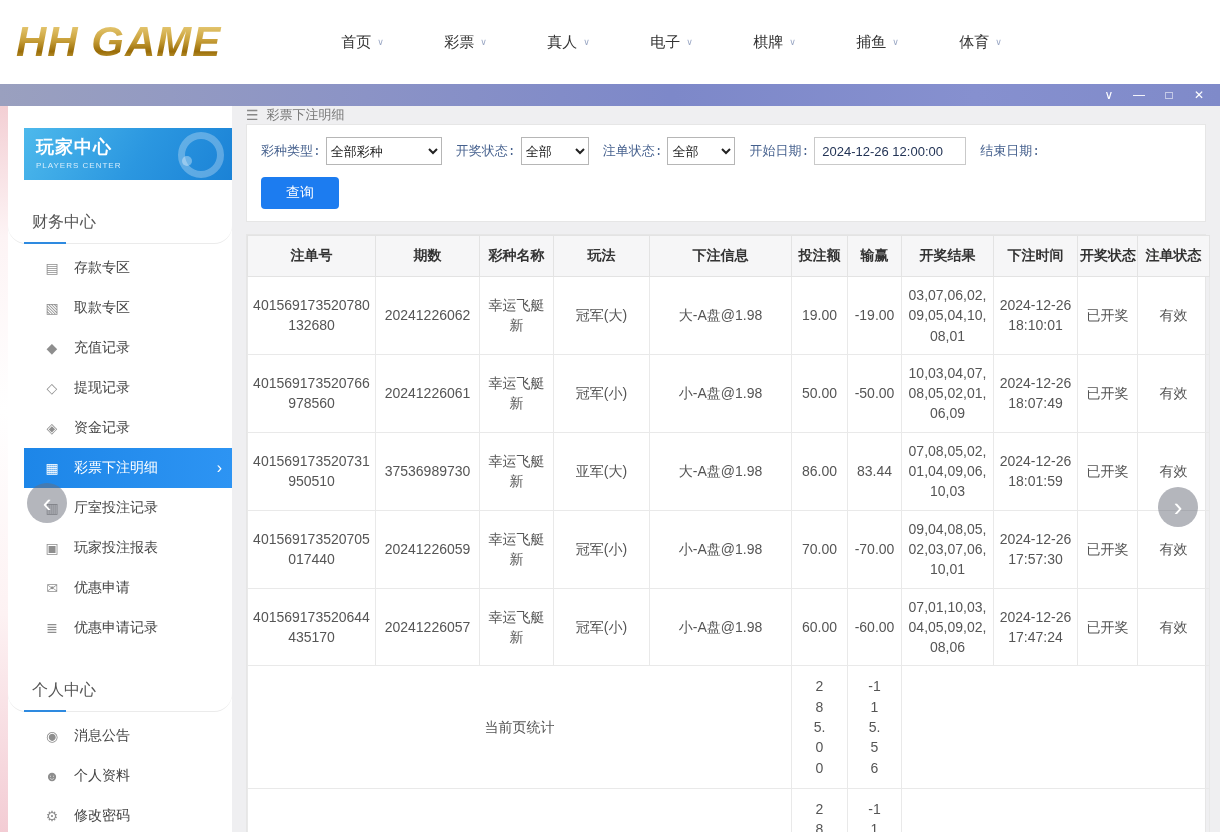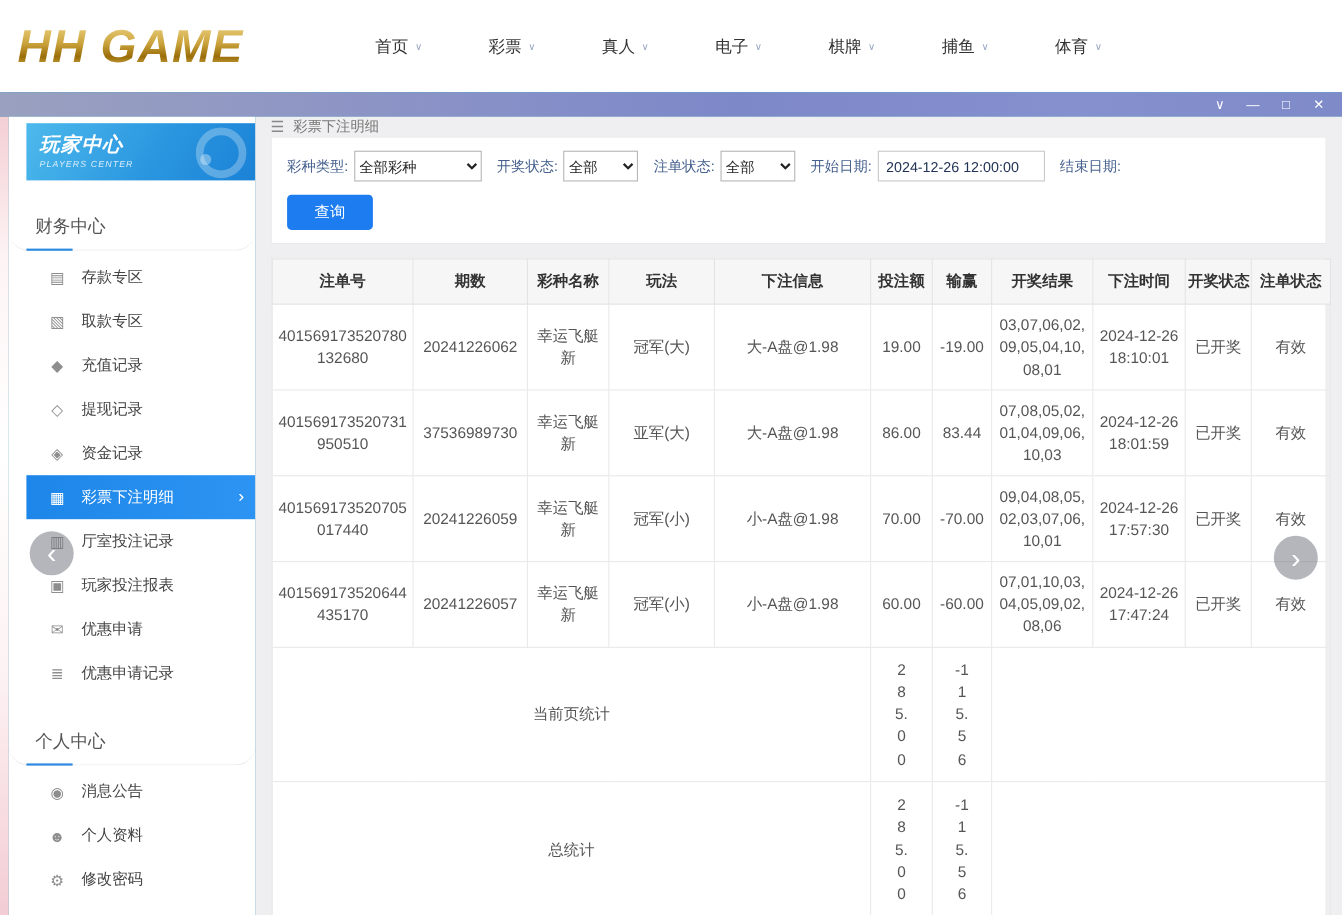--- a/index.html
+++ b/index.html
@@ -22,22 +22,22 @@
              display:flex; justify-content:flex-end; align-items:center; padding-right:6px; }
   .win-controls { display:flex; }
   .win-controls span { width:30px; text-align:center; color:#fff; font-size:12px; line-height:22px; cursor:pointer; }
 
   
   .app { display:flex; height:726px; position:relative; }
   .left-strip { width:8px; background:linear-gradient(180deg,#f3cfd4 0%,#fdf4f5 18%,#ffffff 42%,#fdf2f3 70%,#f3ccd4 100%); }
 
   
   .sidebar { width:224px; background:#fff; overflow:hidden; flex-shrink:0; }
-  .sb-header { margin:6px 0 0 16px; height:52px; padding:7px 12px; color:#fff; position:relative; overflow:hidden;
-               background:linear-gradient(120deg,#4db9ec 0%,#2b97e0 55%,#1b82d6 100%);font-style:italic; }
+  .sb-header { margin:22px 0 0 16px; height:52px; padding:7px 12px; color:#fff; position:relative; overflow:hidden;
+               background:linear-gradient(120deg,#4db9ec 0%,#2b97e0 55%,#1b82d6 100%); }
   .sb-header::before { content:""; position:absolute; right:8px; top:4px; width:32px; height:32px; border-radius:50%;
                border:7px solid rgba(255,255,255,.28); }
   .sb-header::after { content:""; position:absolute; right:40px; top:28px; width:10px; height:10px; border-radius:50%;
                background:rgba(255,255,255,.35); }
   .sb-title { font-size:18px; font-weight:bold; letter-spacing:1px; }
   .sb-sub { font-size:8px; color:#d6edfc; letter-spacing:1px; margin-top:2px; }
 
   .section-title { padding:32px 0 10px 24px; margin:0 0 4px 0; font-size:16px; color:#555;
                    border-bottom:1px solid #ebebeb; position:relative;border-radius:18px; }
   .section-title::after { content:""; position:absolute; left:16px; bottom:-1px; width:42px; height:2px; background:#2e8ae0; }
@@ -52,21 +52,21 @@
 
   
   .main { flex:1; background:#efeff1; padding:0 14px; display:flex; flex-direction:column; min-width:0; }
   .photo-band { height:20px; margin:0 -14px;
       background:linear-gradient(90deg,#93a0b5 0%,#c9c2b4 28%,#9fabbb 52%,#d6dade 74%,#b9c3cf 100%); opacity:.85; }
   .breadcrumb { height:34px; display:flex; align-items:center; gap:8px; color:#777; font-size:13px; }
   .bc-icon { color:#888; font-size:14px; cursor:pointer; }
 
   .filter-card { background:#fff; border:1px solid #e6e6e6; padding:12px 14px; }
   .filter-row { display:flex; align-items:center; flex-wrap:wrap; font-size:13px; color:#46618e; }
-  .f-label { margin-right:5px; }
+  .f-label { margin-right:5px;font-family:Liberation Mono, monospace; }
   .f-group { display:flex; align-items:center; margin-right:14px; }
   .sel { height:28px; border:1px solid #b6b6b6; background:#fff; font-size:13px; color:#222; width:68px; }
   .sel-wide { width:116px; }
   .date-input { height:28px; width:152px; border:1px solid #c9c9c9; font-size:13px; color:#223355; padding:0 7px; }
   .search-btn { margin-top:12px; background:#1c7cf0; color:#fff; border:none; border-radius:4px;
                 font-size:14px; padding:7px 25px; cursor:pointer; }
 
   .table-card { background:#fff; border:1px solid #e6e6e6; margin-top:12px; }
   table { width:100%; border-collapse:collapse; table-layout:fixed; }
   th { background:#f6f6f7; font-size:14px; font-weight:bold; color:#333; padding:11px 2px;
@@ -263,20 +263,33 @@
                 <td>冠军(大)</td>
                 <td>大-A盘@1.98</td>
                 <td>19.00</td>
                 <td>-19.00</td>
                 <td>03,07,06,02,09,05,04,10,08,01</td>
                 <td>2024-12-26 18:10:01</td>
                 <td>已开奖</td>
                 <td>有效</td>
               </tr>
               <tr>
+                <td>401569173520766978560</td>
+                <td>20241226061</td>
+                <td>幸运飞艇新</td>
+                <td>冠军(小)</td>
+                <td>小-A盘@1.98</td>
+                <td>50.00</td>
+                <td>-50.00</td>
+                <td>10,03,04,07,08,05,02,01,06,09</td>
+                <td>2024-12-26 18:07:49</td>
+                <td>已开奖</td>
+                <td>有效</td>
+              </tr>
+              <tr>
                 <td>401569173520731950510</td>
                 <td>37536989730</td>
                 <td>幸运飞艇新</td>
                 <td>亚军(大)</td>
                 <td>大-A盘@1.98</td>
                 <td>86.00</td>
                 <td>83.44</td>
                 <td>07,08,05,02,01,04,09,06,10,03</td>
                 <td>2024-12-26 18:01:59</td>
                 <td>已开奖</td>

